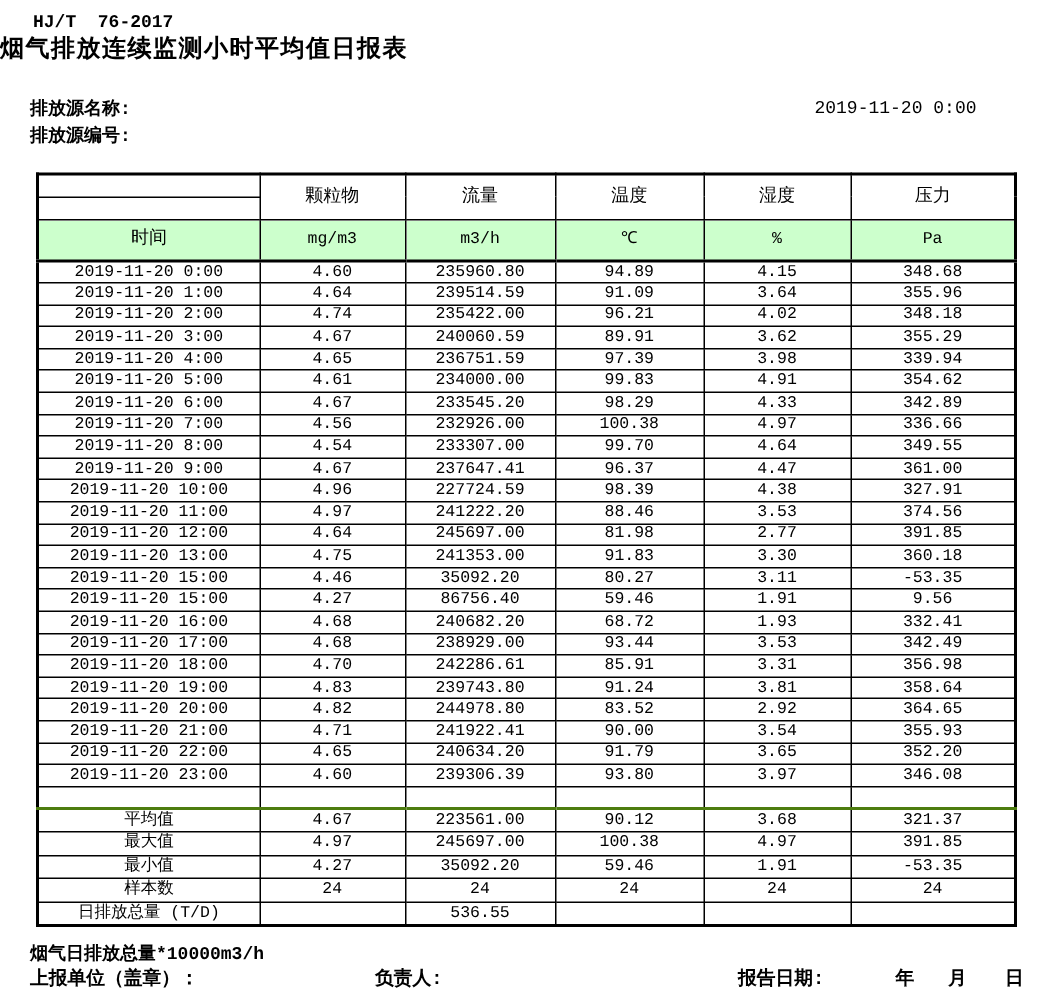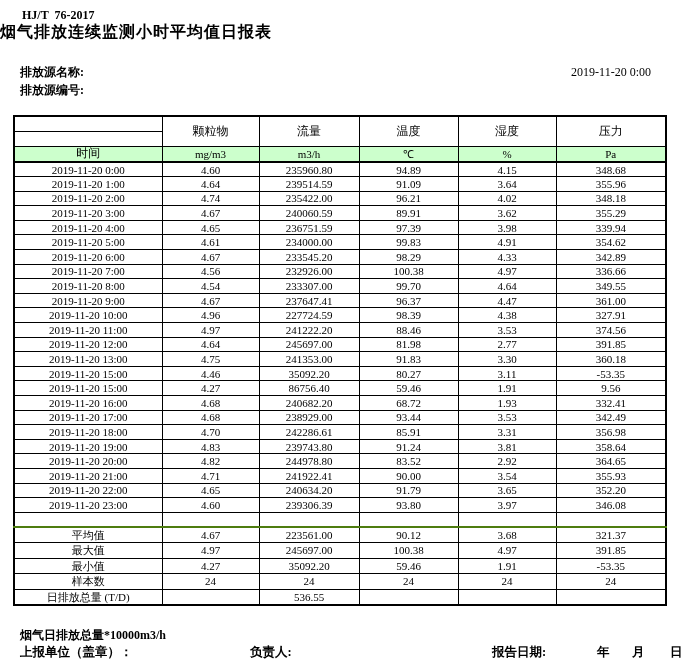--- a/index.html
+++ b/index.html
@@ -1,38 +1,38 @@
 <!DOCTYPE html>
 <html><head>
 <meta charset="utf-8">
 <style>
   html,body { margin:0; padding:0; background:#fff; }
   .page {
     position:relative; width:693px; height:665px; background:#ffffff;
-    font-family:Liberation Serif, serif; color:#000;
+    font-family:Liberation Mono, monospace; color:#000;
     overflow:hidden;
   }
   .standard { position:absolute; top:8px; left:22px; font-size:12px; font-weight:bold; white-space:pre; }
   .title { position:absolute; top:22px; left:0; width:100%; text-align:left; font-size:16px; font-weight:bold; letter-spacing:1px; }
   .src-name { position:absolute; top:64px; left:20px; font-size:12px; font-weight:bold; }
   .src-code { position:absolute; top:82px; left:20px; font-size:12px; font-weight:bold; }
   .datetime { position:absolute; top:65px; right:42px; font-size:12px; }
 
   table.report {
-    position:absolute; top:115px; left:13px;
+    position:absolute; top:115px; left:24px;
     border-collapse:collapse; table-layout:fixed; width:654px;
     border:2px solid #000;
   }
   table.report td {
     border:1px solid #000; text-align:center; vertical-align:middle;
     font-size:11px; line-height:1.1; padding:0; overflow:hidden; white-space:nowrap;
   }
   tr.hdr-row { height:15px; }
   tr.hdr-row td.pollutant { font-size:12px; }
-  tr.unit-row { height:16px; }
+  tr.unit-row { height:28px; }
   tr.unit-row td { background:#ccffcc; border-bottom:2px solid #000; font-size:11px; }
   tr.unit-row td:first-child { font-size:12px; }
   tr.data-row { height:14.6px; }
   tr.blank-row { height:15px; }
   tr.summary-row { height:15.5px; }
   tr.first-summary td { border-top:2px solid #4d7c0f; }
 
   .foot-note { position:absolute; top:627px; left:20px; font-size:12px; font-weight:bold; }
   .sign-line { position:absolute; top:644px; left:0; width:693px; height:18px; font-size:12.5px; font-weight:bold; }
   .sign-line span { position:absolute; top:0; white-space:nowrap; }

